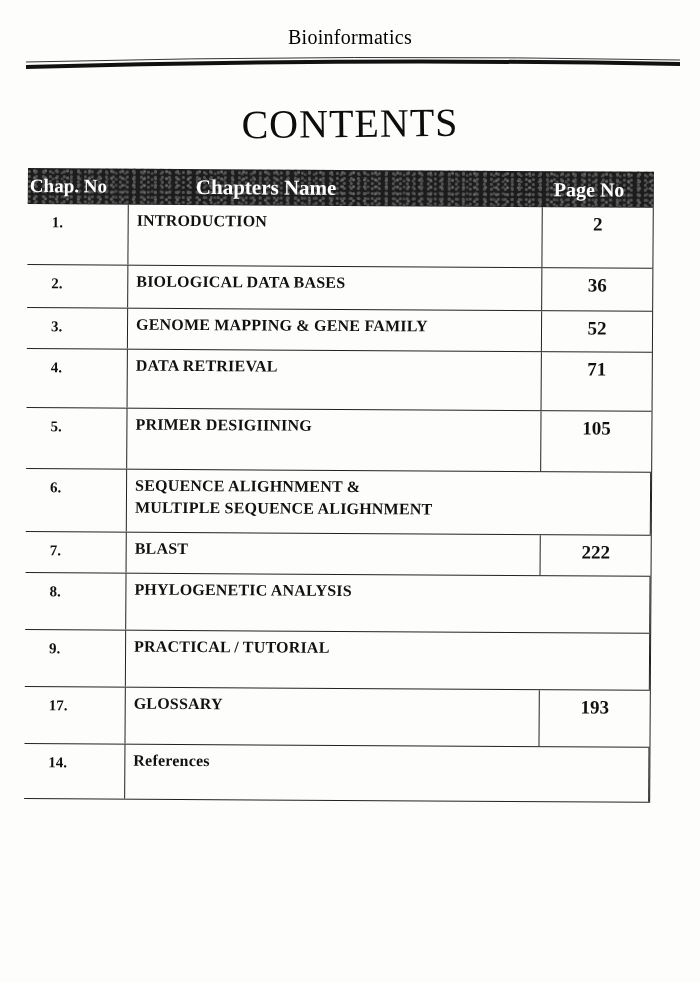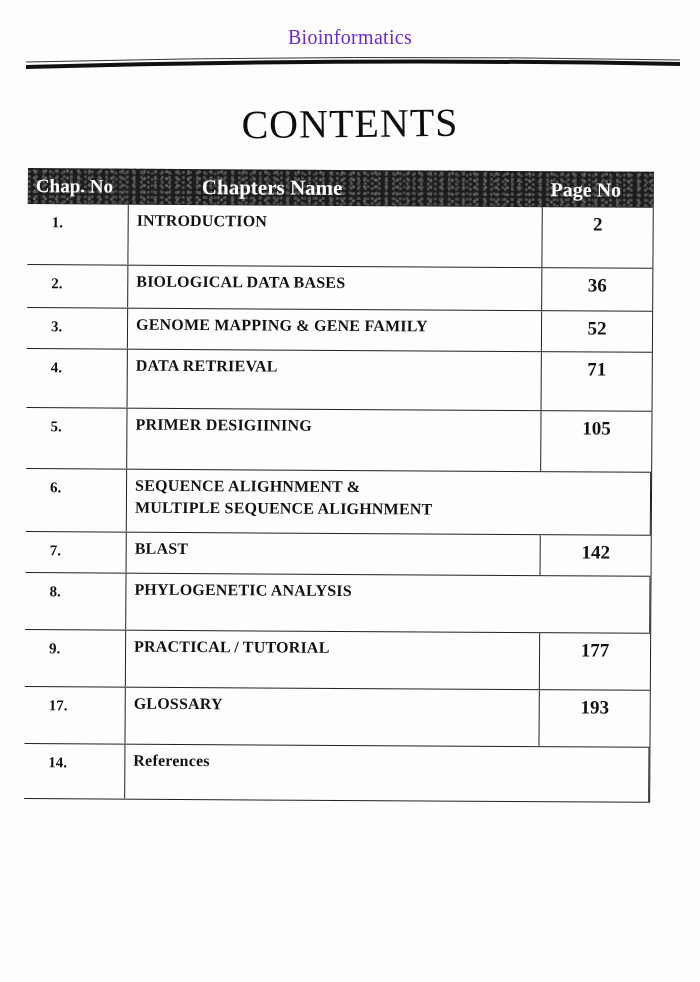--- a/index.html
+++ b/index.html
@@ -2,21 +2,21 @@
 <html><head>
 <meta charset="utf-8">
 <style>
   html, body { margin: 0; padding: 0; }
   body {
     width: 700px; height: 982px; background: #fdfdfb; position: relative; overflow: hidden;
     font-family: "Liberation Serif", "DejaVu Serif", serif; color: #111;
   }
   .running-head {
     position: absolute; top: 26px; left: 0; width: 700px; text-align: center;
-    font-size: 20px; letter-spacing: 0.3px; color: #6d28d9;
+    font-size: 20px; letter-spacing: 0.3px; color: #000000;
   }
   .head-rule {
     position: absolute; left: 26px; top: 54px; width: 654px; height: 20px;
   }
   .page-title {
     position: absolute; top: 100px; left: 0; width: 700px; text-align: center;
     font-size: 40px; font-weight: normal; letter-spacing: 1px; color: #0d0d0d;
     transform: rotate(-0.6deg);
   }
   .toc {
@@ -25,23 +25,23 @@
   }
   .toc-header {
     height: 36px; background: #1c1c1c; position: relative;
     background-image:
       radial-gradient(circle at 20% 70%, #555 0 1px, transparent 2px),
       radial-gradient(circle at 60% 40%, #666 0 1px, transparent 2px),
       radial-gradient(circle at 80% 80%, #4a4a4a 0 1px, transparent 2px);
     background-size: 7px 5px, 11px 7px, 9px 6px;
     display: flex; align-items: center; color: #fff; font-weight: bold;
   }
-  .toc-header .h-chap { width: 90px; padding-left: 8px; font-size: 19px; }
+  .toc-header .h-chap { width: 90px; padding-left: 2px; font-size: 19px; }
   .toc-header .h-name { flex: 1; padding-left: 76px; font-size: 21px; }
-  .toc-header .h-page { width: 96px; text-align: center; padding-right: 20px; font-size: 20px; }
+  .toc-header .h-page { width: 96px; text-align: left; padding-right: 4px; font-size: 20px; }
   .toc-row {
     display: flex; border-bottom: 1.5px solid #222; font-weight: bold;
   }
   .toc-row .c-chap { width: 100px; padding: 10px 0 0 24px; box-sizing: border-box; font-size: 15px; }
   .toc-row .c-name {
     flex: 1; border-left: 1.5px solid #222; border-right: 1.5px solid #222;
     padding: 8px 0 0 8px; font-size: 16px; line-height: 29px; letter-spacing: 0.2px;
   }
   .toc-row .c-page { width: 110px; text-align: center; padding-top: 6px; font-size: 19px; }
   .toc-row .c-name .line { display: block; line-height: 28px; margin-top: -6px; }
@@ -108,34 +108,33 @@
         <div class="c-name">
           <span class="line">SEQUENCE ALIGHNMENT &amp;</span>
           <span class="line">MULTIPLE SEQUENCE ALIGHNMENT</span>
         </div>
       </div>
       <div class="toc-row" style="height: 40px;">
         <div class="c-chap">7.</div>
         <div class="c-name">
           <span class="line">BLAST</span>
         </div>
-        <div class="c-page">142</div>
+        <div class="c-page">222</div>
       </div>
       <div class="toc-row" style="height: 56px;">
         <div class="c-chap">8.</div>
         <div class="c-name">
           <span class="line">PHYLOGENETIC ANALYSIS</span>
         </div>
       </div>
       <div class="toc-row" style="height: 56px;">
         <div class="c-chap">9.</div>
         <div class="c-name">
           <span class="line">PRACTICAL / TUTORIAL</span>
         </div>
-        <div class="c-page">177</div>
       </div>
       <div class="toc-row" style="height: 56px;">
         <div class="c-chap">17.</div>
         <div class="c-name">
           <span class="line">GLOSSARY</span>
         </div>
         <div class="c-page">193</div>
       </div>
       <div class="toc-row" style="height: 54px;">
         <div class="c-chap">14.</div>

